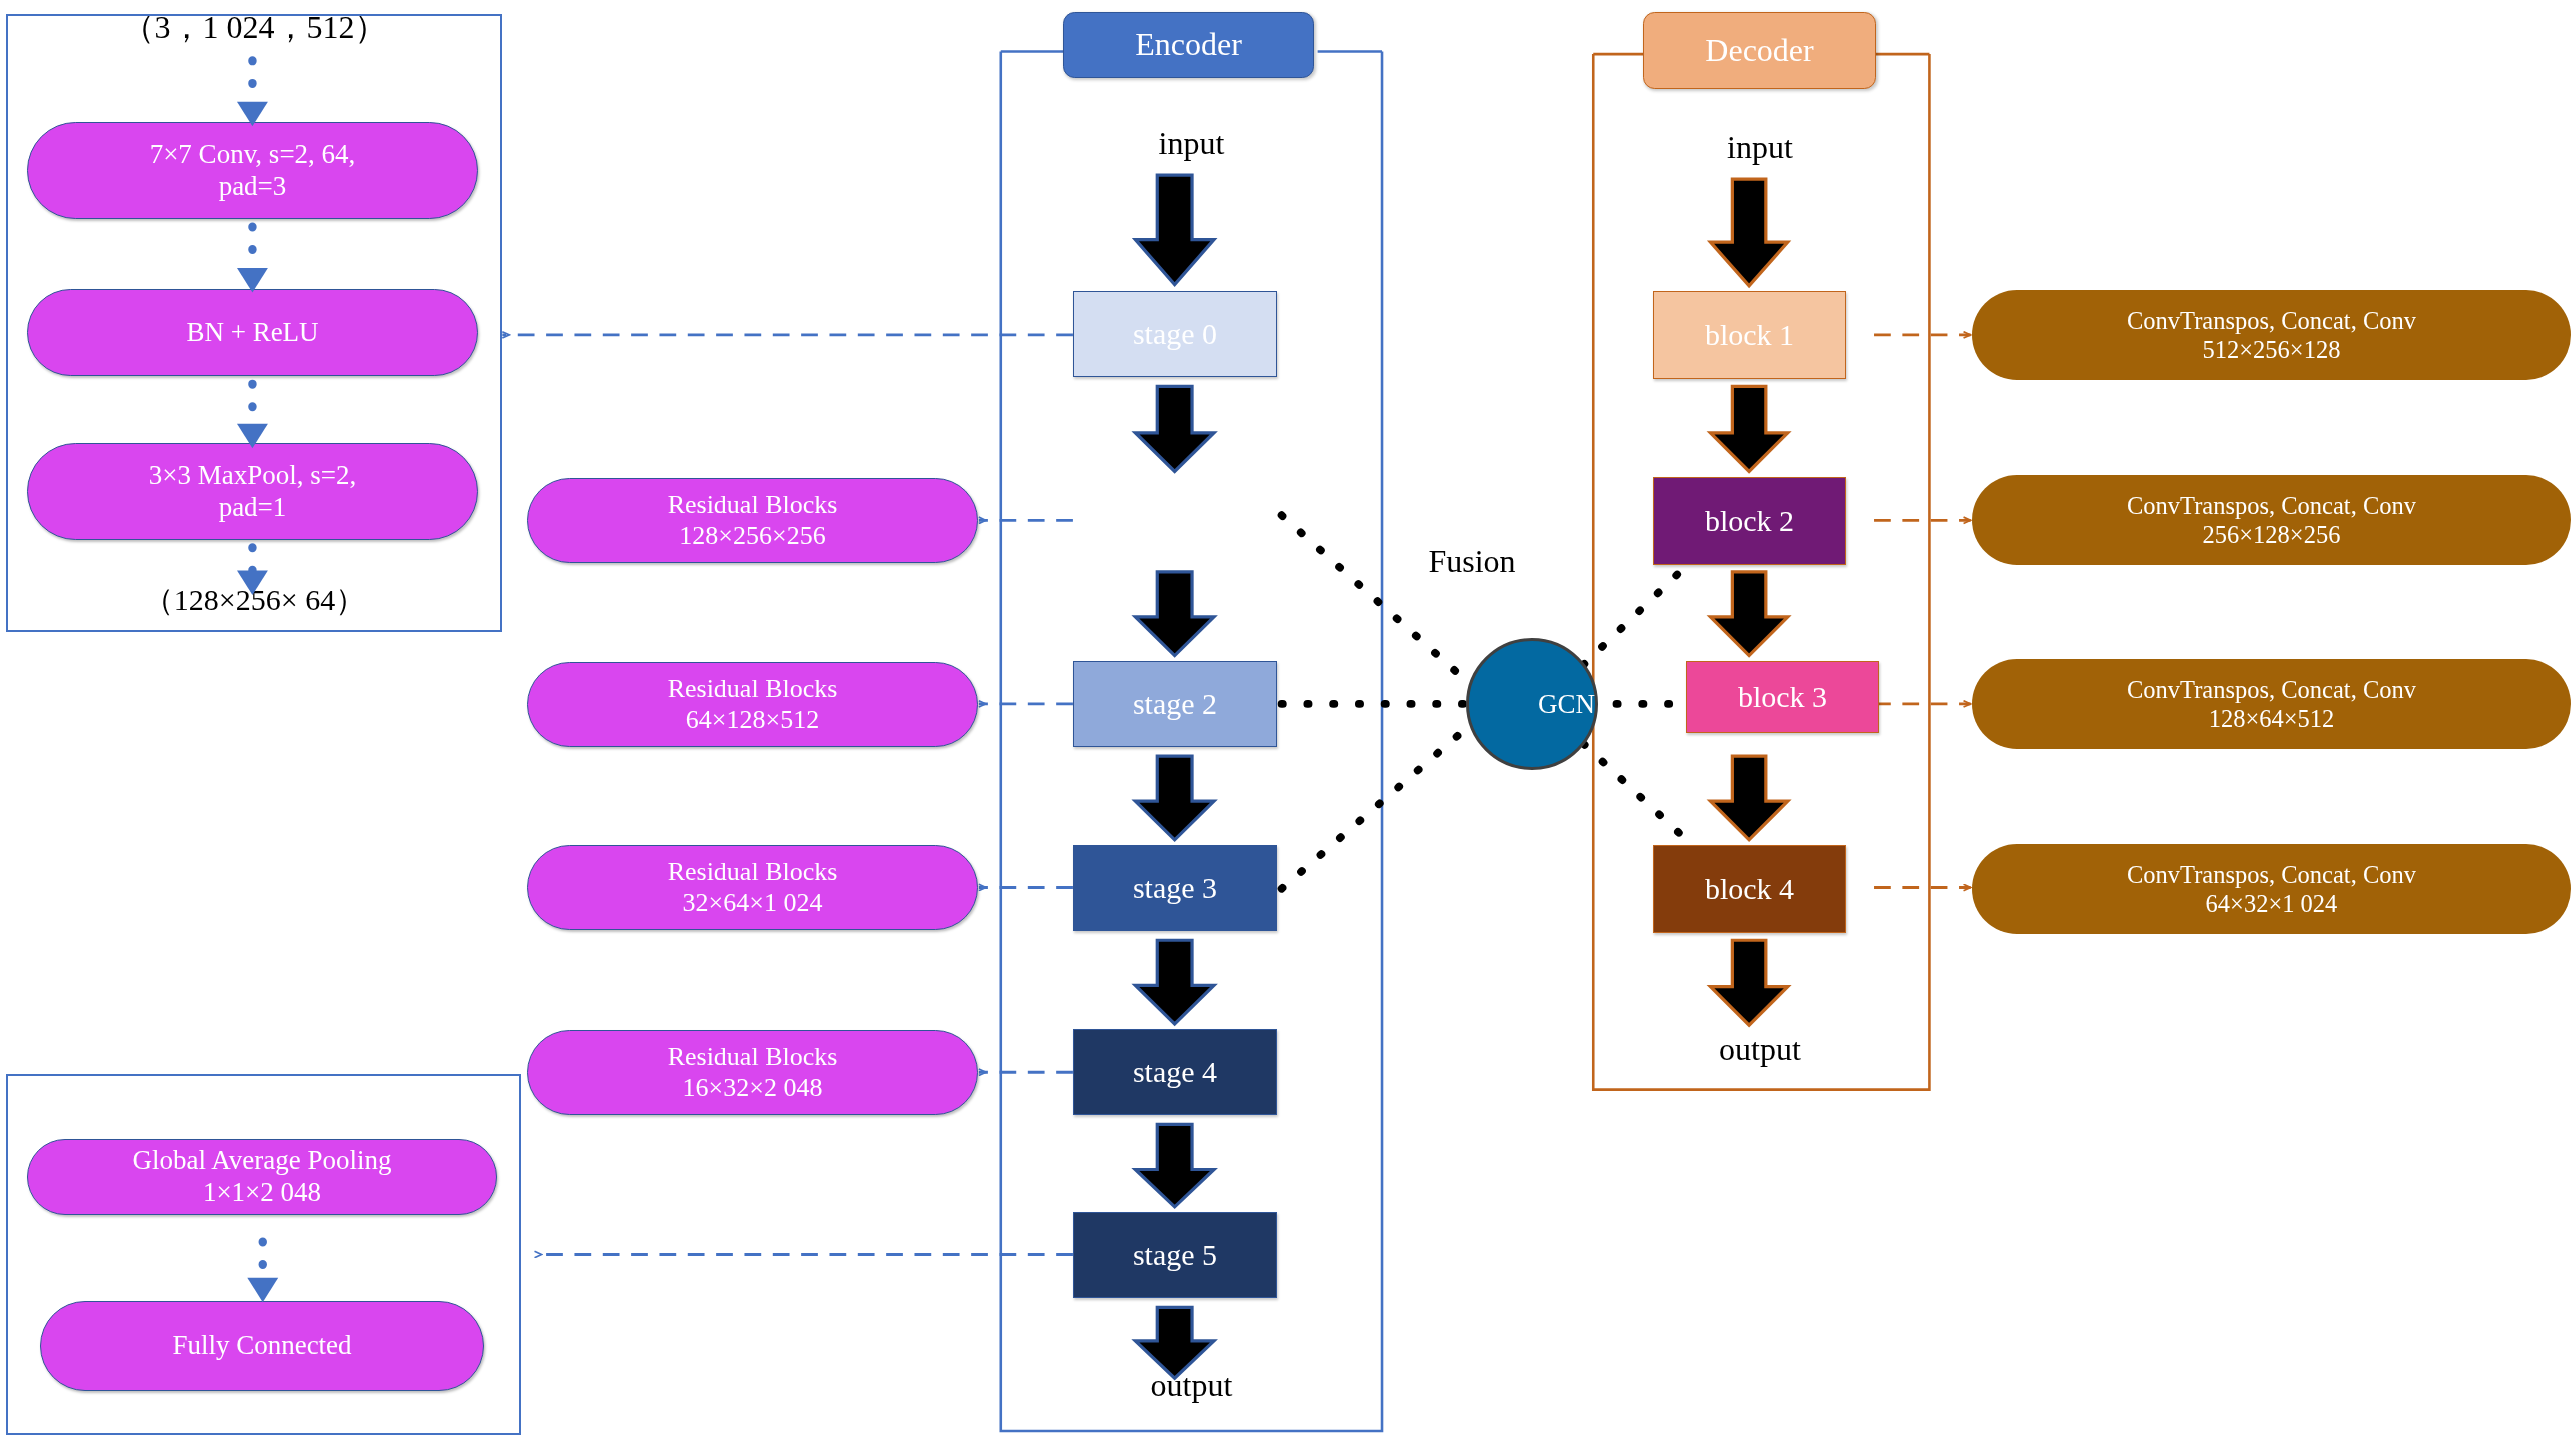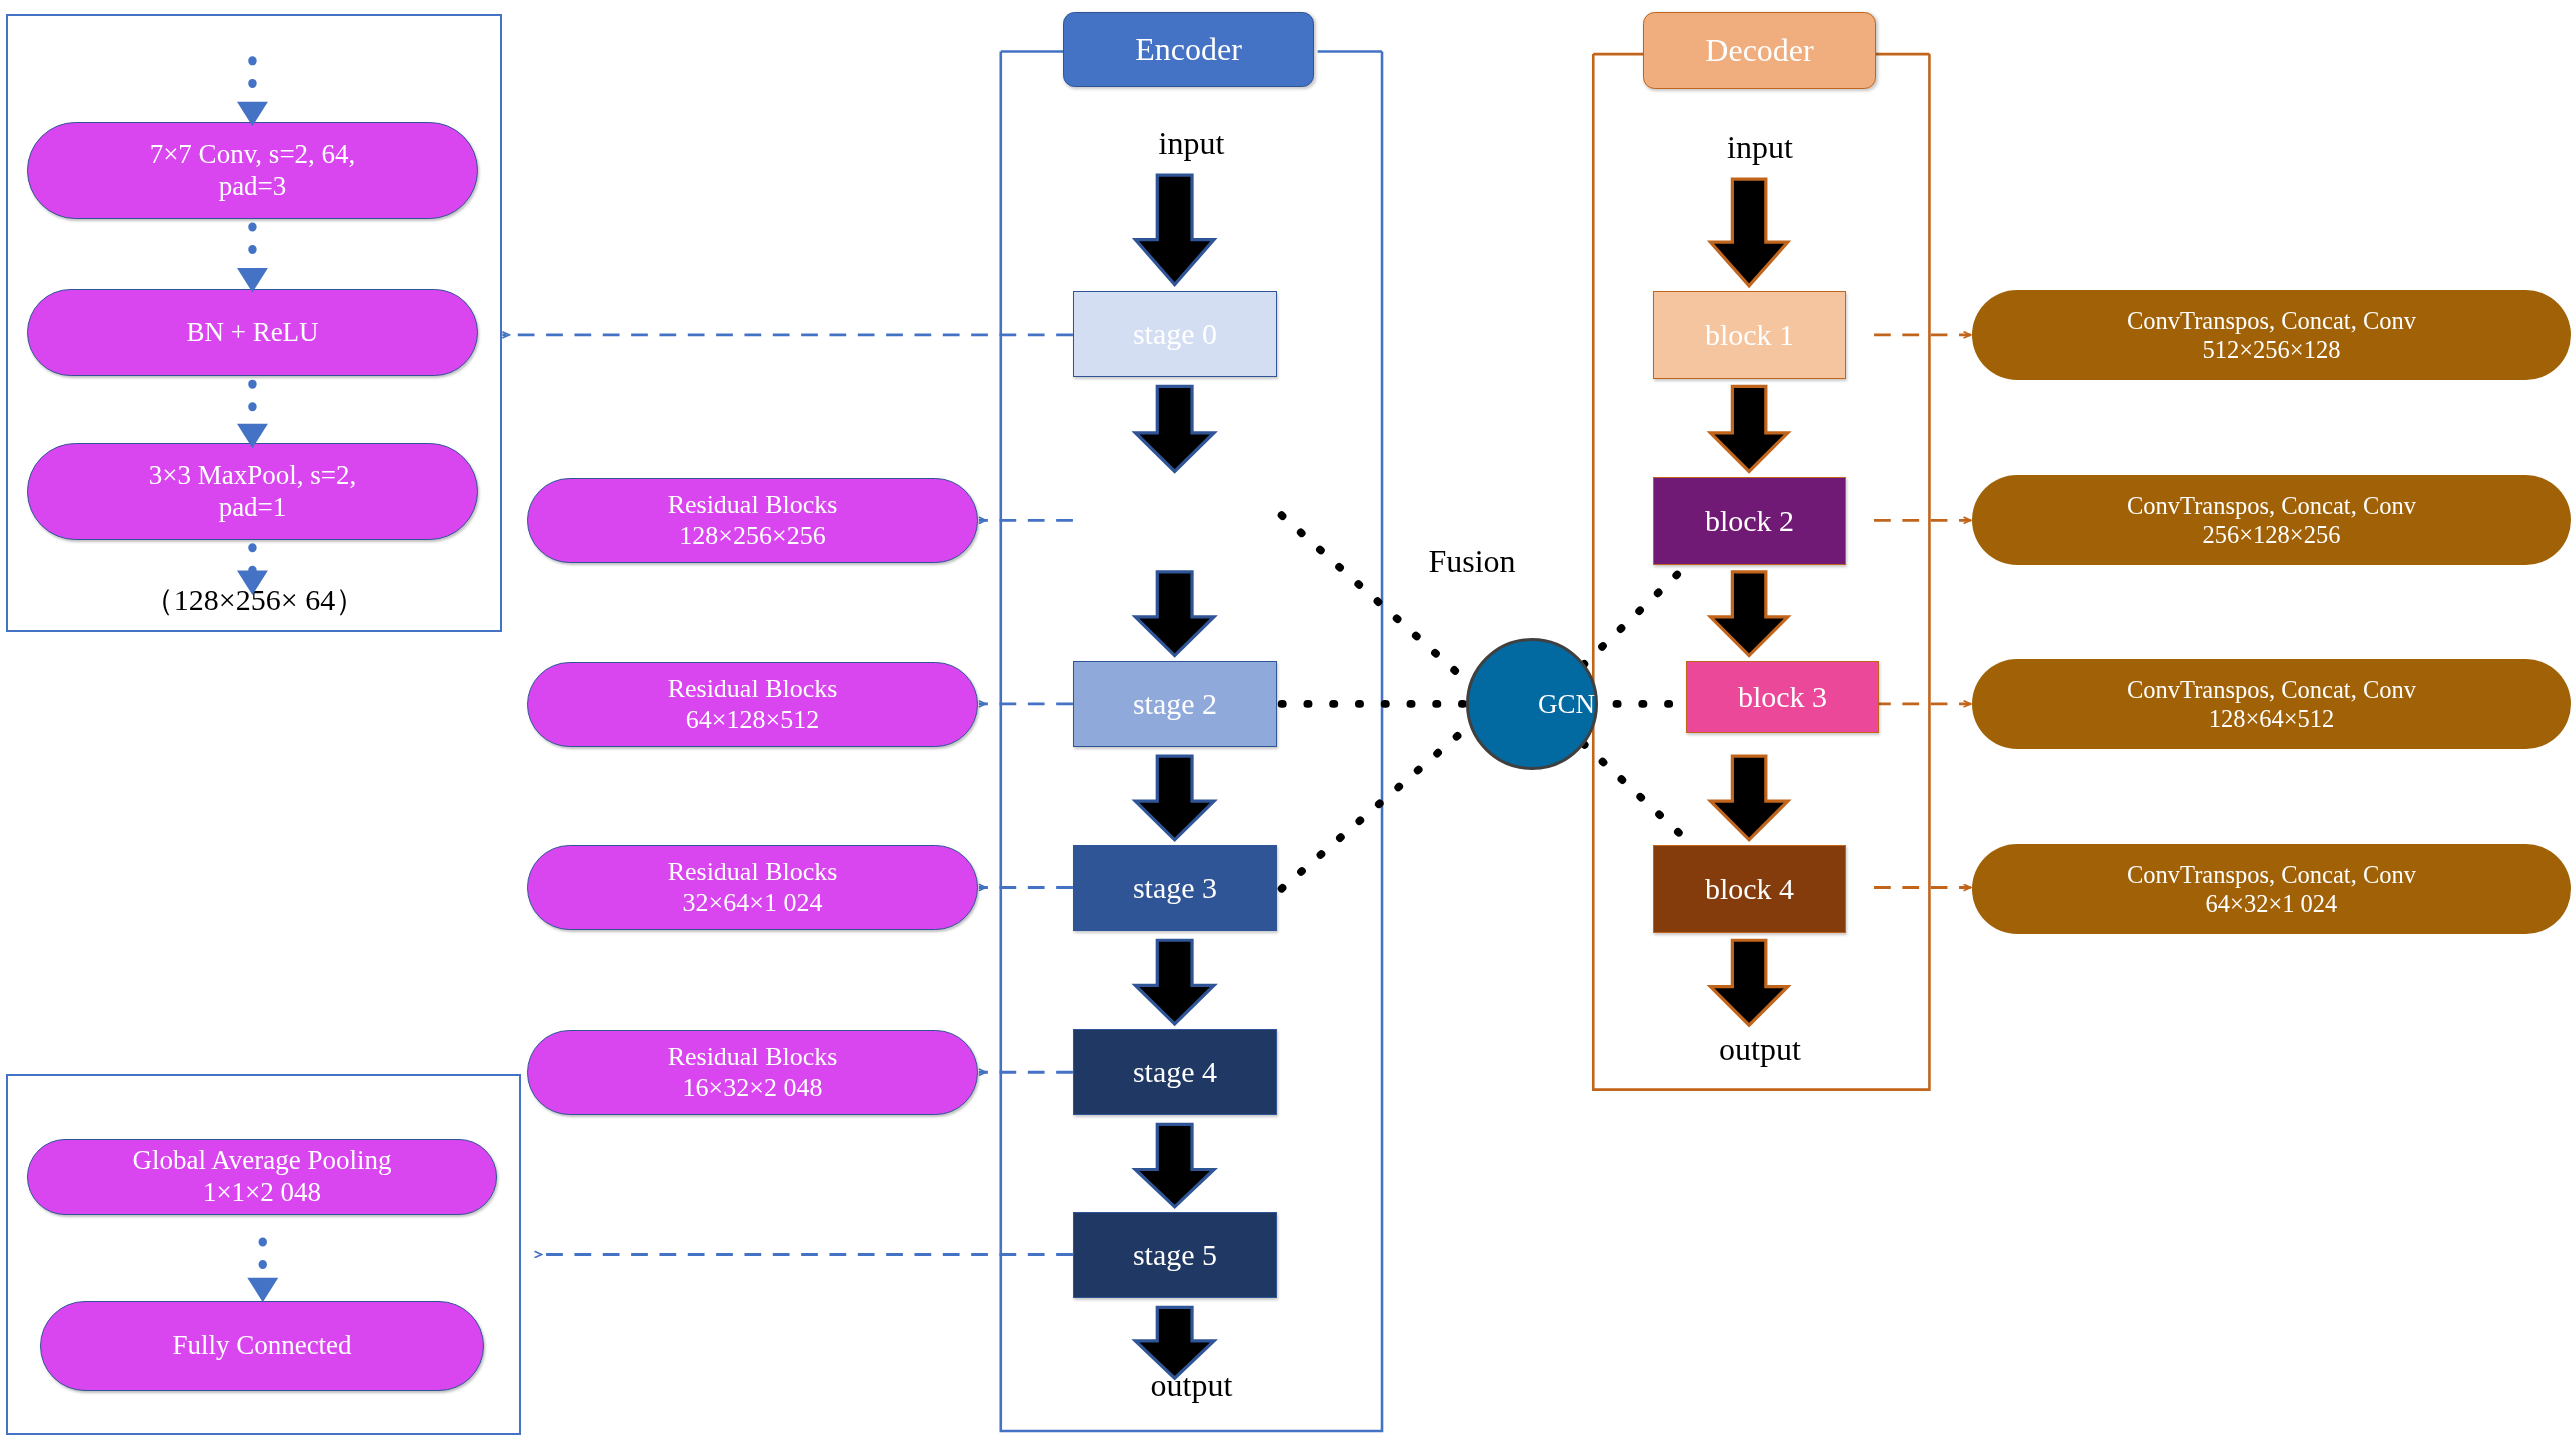--- a/index.html
+++ b/index.html
@@ -108,20 +108,21 @@
       <line x1="1990" y1="1093" x2="2280" y2="1093"></line>
       <line x1="1990" y1="1380" x2="2280" y2="1128"></line>
       <line x1="2430" y1="1060" x2="2700" y2="800"></line>
       <line x1="2430" y1="1093" x2="2690" y2="1093"></line>
       <line x1="2430" y1="1128" x2="2700" y2="1380"></line>
     </g>
   </svg>
 
   <div class="abs frame" style="left:6.4px;top:14px;width:496px;height:618px;"></div>
 
+  <div class="abs txt f50" style="left:26px;top:5.2px;width:457px;height:45px;">（3，1 024，512）</div>
 
   <div class="abs pill f42" style="left:27px;top:122px;width:451px;height:97px;">
     <div>
       <div>7×7 Conv, s=2, 64,</div>
       <div>pad=3</div>
     </div>
   </div>
 
   <div class="abs pill f42" style="left:27px;top:289px;width:451px;height:87px;">
     <div>BN + ReLU</div>
@@ -192,21 +193,21 @@
     </div>
   </div>
 
   <div class="abs pill f40" style="left:527px;top:1030px;width:451px;height:85px;">
     <div>
       <div>Residual Blocks</div>
       <div>16×32×2 048</div>
     </div>
   </div>
 
-  <div class="abs tab tab-enc f50" style="left:1063px;top:11.6px;width:251px;height:75px;">
+  <div class="abs tab tab-enc f50" style="left:1063px;top:11.6px;width:251px;height:66px;">
     <span>Encoder</span>
   </div>
 
   <div class="abs txt f50" style="left:1069px;top:122px;width:245px;height:43px;">input</div>
 
   <div class="abs node node-blue f46" style="left:1073px;top:291px;width:204px;height:86px;background:#d4def2;">
     <span>stage 0</span>
   </div>
   <div class="abs node node-blue f46" style="left:1073px;top:661px;width:204px;height:86px;background:#8fa9da;">
     <span>stage 2</span>

